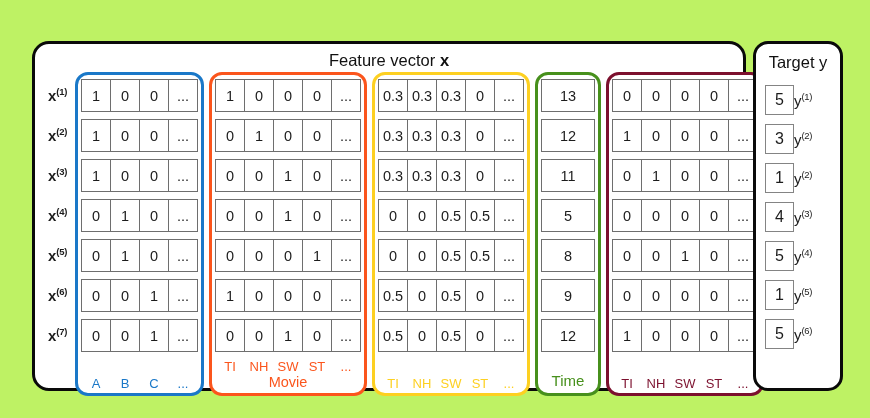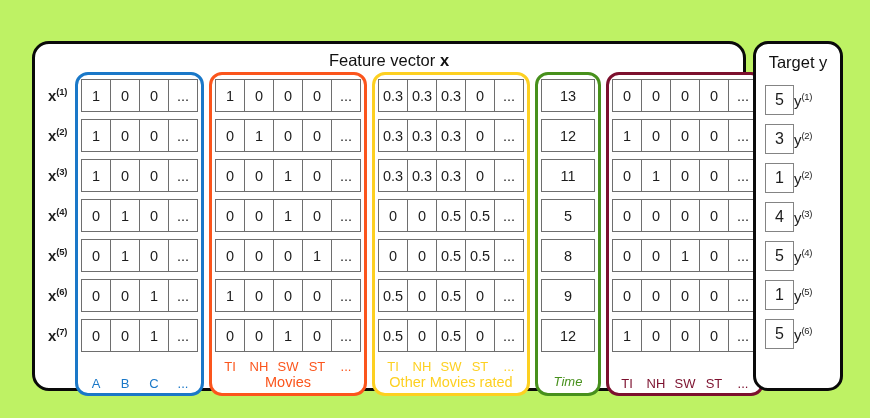--- a/index.html
+++ b/index.html
@@ -23,21 +23,21 @@
   .cell{box-sizing:border-box;width:30px;height:33px;border:1px solid #6e6e6e;background:#fff;
     display:flex;align-items:center;justify-content:center;font-size:14.5px;color:#1c1c1c;}
   .cell + .cell{margin-left:-1px;}
   .group.time .cell{width:54px;}
 
   .group-footer{margin-top:auto;}
   .letters{display:flex;}
   .letter{box-sizing:border-box;width:30px;text-align:center;font-size:13px;color:var(--c);}
   .letter + .letter{margin-left:-1px;}
   .group-name{text-align:center;font-size:14.5px;color:var(--c);padding:0 1px 1px 1px;white-space:nowrap;}
-  .group.time .group-name{font-size:13px;padding-bottom:2px;font-style:italic;}
+  .group.time .group-name{font-size:15px;padding-bottom:2px;}
 
   .target-box{position:absolute;left:753px;top:41px;width:90px;height:350px;
     box-sizing:border-box;border:3px solid #0a0a0a;border-radius:15px;background:#fff;}
   .tb-title{text-align:center;margin-top:9px;font-size:16.5px;color:#111;}
   .target-entries{margin-top:13px;padding-left:9px;}
   .target-entry{display:flex;align-items:center;margin-bottom:9px;}
   .target-cell{box-sizing:border-box;width:29px;height:30px;border:1.5px solid #848484;
     display:flex;align-items:center;justify-content:center;font-size:16px;color:#1c1c1c;background:#fff;}
   .target-label{margin-left:0;font-size:15px;white-space:nowrap;}
 </style>
@@ -177,21 +177,21 @@
             <div class="cell">...</div>
           </div>
           <div class="group-footer">
             <div class="letters">
               <span class="letter">TI</span>
               <span class="letter">NH</span>
               <span class="letter">SW</span>
               <span class="letter">ST</span>
               <span class="letter">...</span>
             </div>
-            <div class="group-name">Movies</div>
+            <div class="group-name">Movie</div>
           </div>
         </div>
         <div class="group" style="--c: #fdd021;">
           <div class="mrow">
             <div class="cell">0.3</div>
             <div class="cell">0.3</div>
             <div class="cell">0.3</div>
             <div class="cell">0</div>
             <div class="cell">...</div>
           </div>
@@ -238,21 +238,20 @@
             <div class="cell">...</div>
           </div>
           <div class="group-footer">
             <div class="letters">
               <span class="letter">TI</span>
               <span class="letter">NH</span>
               <span class="letter">SW</span>
               <span class="letter">ST</span>
               <span class="letter">...</span>
             </div>
-            <div class="group-name">Other Movies rated</div>
           </div>
         </div>
         <div class="group time" style="--c: #47901c;">
           <div class="mrow">
             <div class="cell">13</div>
           </div>
           <div class="mrow">
             <div class="cell">12</div>
           </div>
           <div class="mrow">

